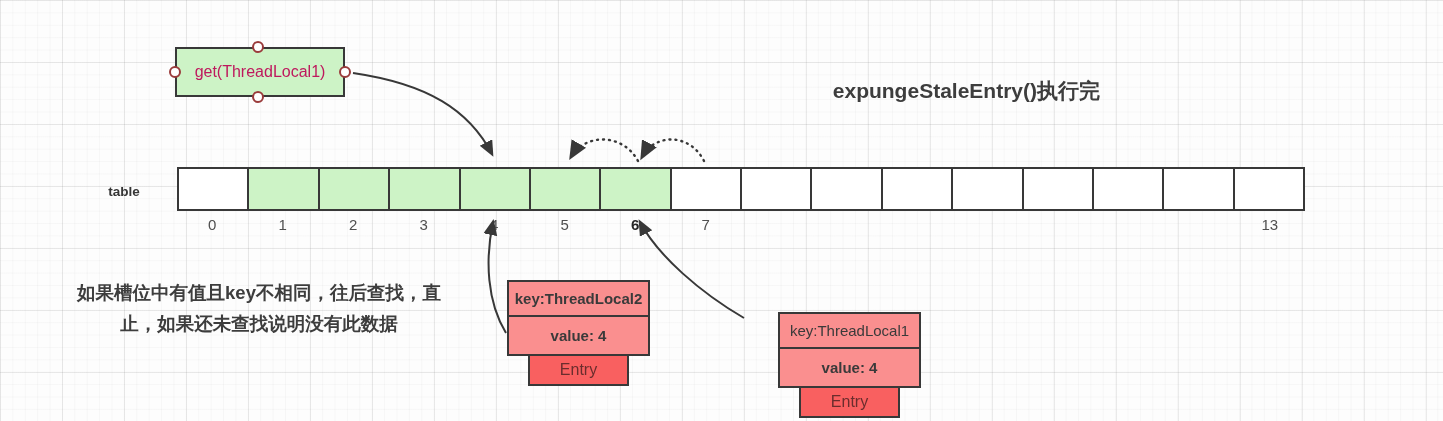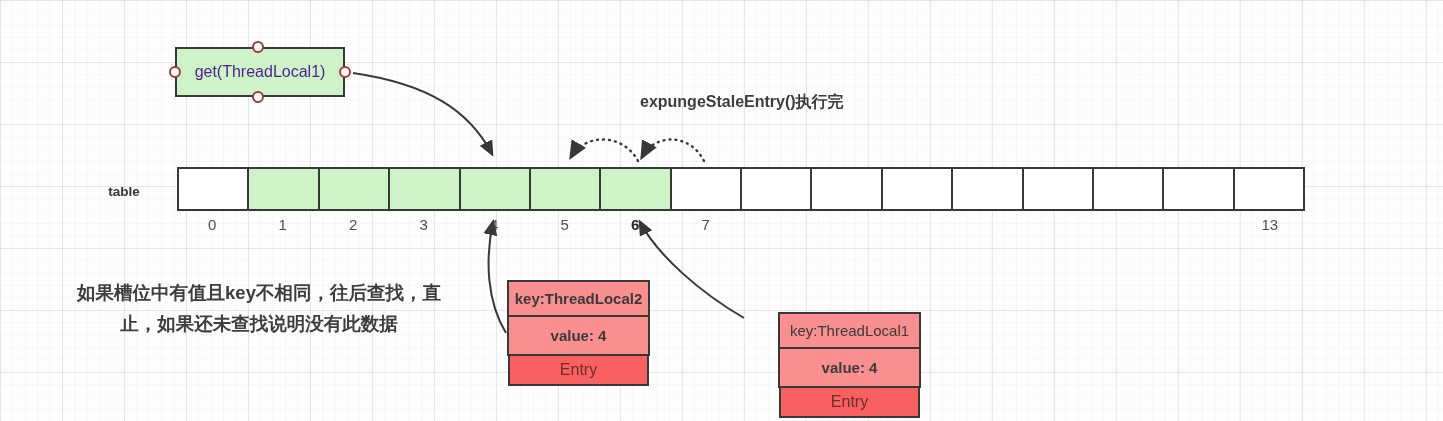--- a/index.html
+++ b/index.html
@@ -19,32 +19,32 @@
       linear-gradient(to bottom, rgba(160,160,160,0.07) 1px, transparent 1px);
     background-size:62px 62px,62px 62px,12.4px 12.4px,12.4px 12.4px;
   }
   *{box-sizing:border-box;}
 
   
   .get-box{
     position:absolute;left:175px;top:47px;width:170px;height:50px;
     background:var(--green);border:2px solid var(--border);
     display:flex;align-items:center;justify-content:center;
-    font-size:16px;color:#4c1d95;z-index:2;
+    font-size:16px;color:#be185d;z-index:2;
   }
   .handle{
     position:absolute;width:12px;height:12px;border-radius:50%;
     background:#fff;border:2.5px solid var(--handle);z-index:6;
   }
 
   
   .title-block{
     position:absolute;left:640px;top:76px;width:460px;
-    text-align:left;font-weight:bold;font-size:16px;line-height:29px;
-    color:var(--text-dark);z-index:2;margin-top:11px;
+    text-align:right;font-weight:bold;font-size:21px;line-height:29px;
+    color:var(--text-dark);z-index:2;
   }
   .note-block{
     position:absolute;left:26px;top:278px;width:466px;
     text-align:center;font-weight:bold;font-size:18.5px;line-height:30.5px;
     color:var(--text-dark);z-index:2;
   }
 
   
   .table-label{
     position:absolute;left:96px;top:184px;width:56px;text-align:center;
@@ -69,21 +69,21 @@
   
   .entry-box{position:absolute;width:143px;z-index:2;}
   .entry-box .row{
     height:37px;background:var(--salmon);border:2px solid var(--border);
     display:flex;align-items:center;justify-content:center;
     font-size:15px;color:#3a3a3a;
   }
   .entry-box .row.value{margin-top:-2px;height:41px;font-weight:bold;text-align:center;}
   .entry-box .row.key-bold{font-weight:bold;}
   .entry-box .footer{
-    width:141px;height:32px;margin:-2px auto 0;
+    width:101px;height:32px;margin:-2px auto 0;
     background:var(--red);border:2px solid var(--border);
     display:flex;align-items:center;justify-content:center;
     font-size:16px;color:var(--entry-text);
   }
   #entry-left{left:507px;top:280px;}
   #entry-right{left:778px;top:281px;margin-top:31px;}
 
   
   svg.overlay{position:absolute;left:0;top:0;z-index:5;pointer-events:none;}
   .edge{fill:none;stroke:var(--border);stroke-width:2;}

